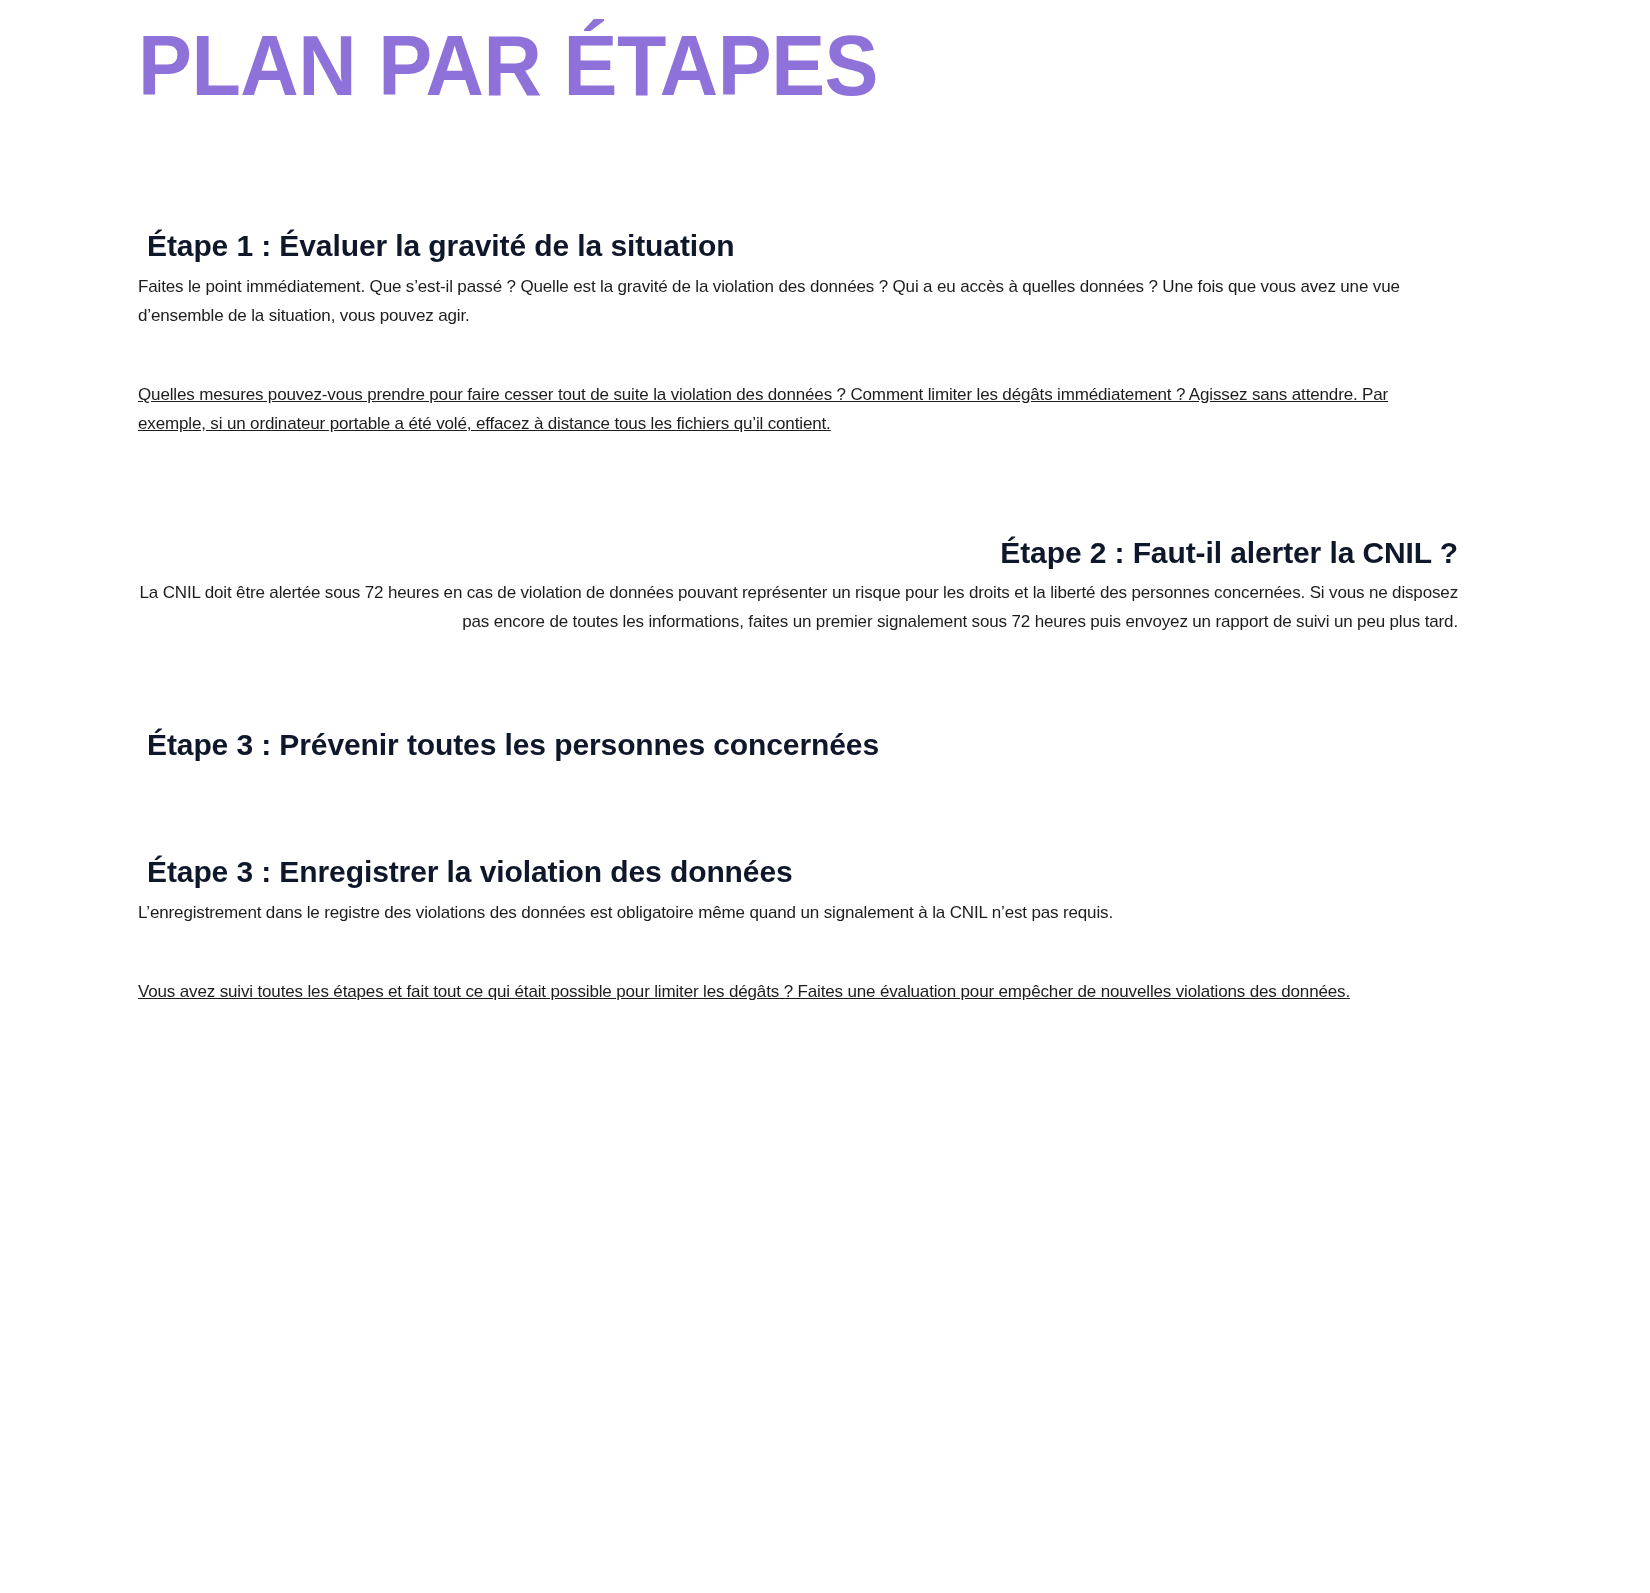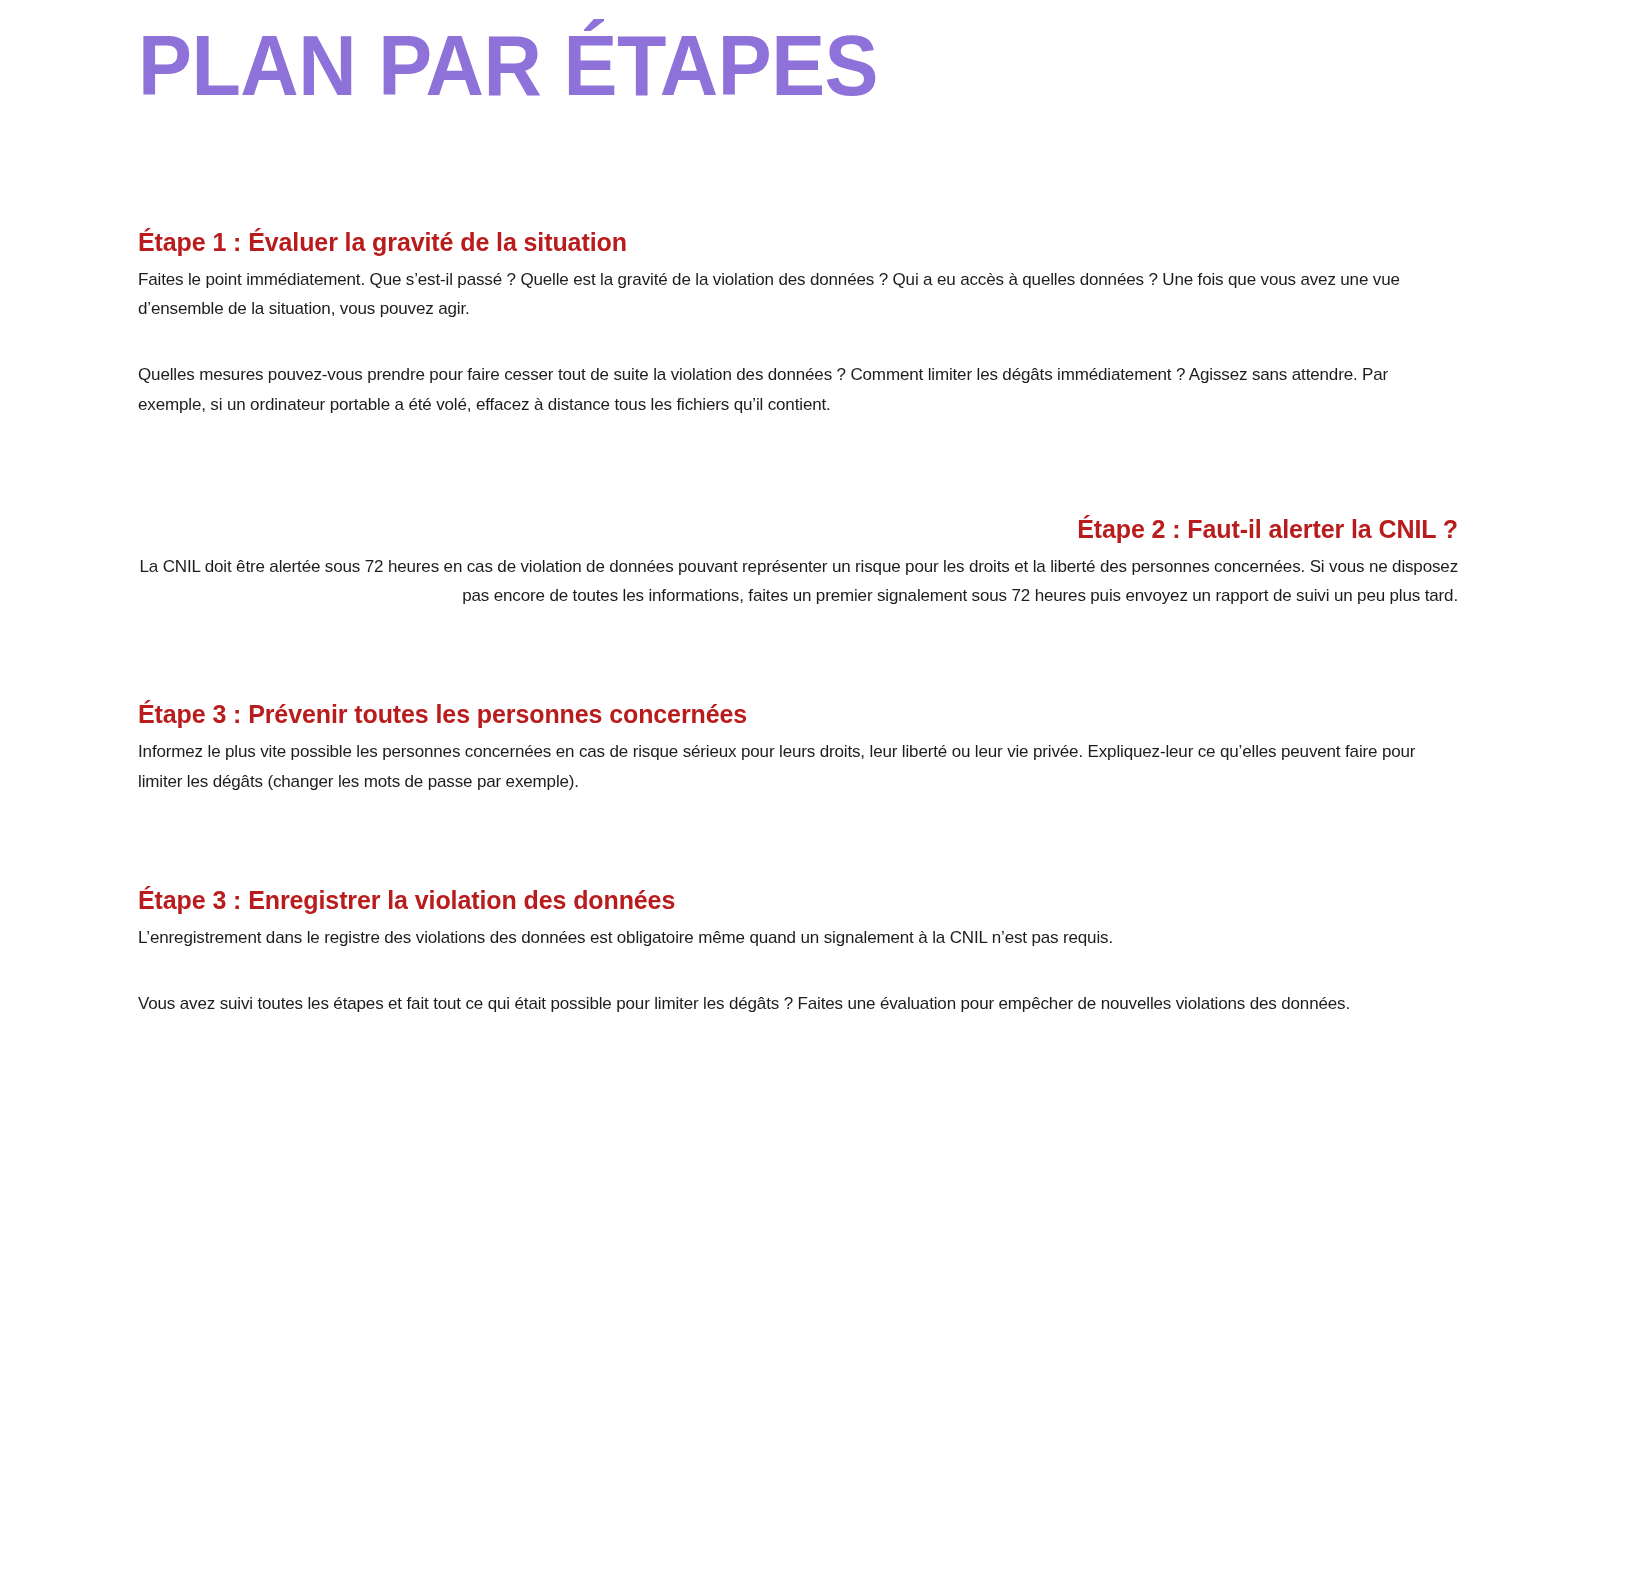--- a/index.html
+++ b/index.html
@@ -51,42 +51,43 @@
   
   .sections {
     margin-top: 118px;
   }
 
   .section {
     margin-bottom: 0;
   }
 
   .step-heading {
-    margin: 0 0 6px 0;
+    margin: 0 0 6px 9px;
     padding: 0;
-    font-size: 25px;
+    font-size: 30px;
     line-height: 1.32;
     font-weight: 700;
-    color: #b91c1c;
+    color: #0f172a;
     letter-spacing: -0.1px;
   }
 
   .para {
     margin: 0;
     padding: 0;
     font-size: 17px;
     line-height: 1.72;
     font-weight: 400;
     color: #1d1d1d;
     letter-spacing: -0.15px;
     max-width: 1320px;
   }
 
   .para + .para {
-    margin-top: 37px;
+    margin-top: 50px;
+    text-decoration: underline;
   }
 
   .section + .section {
     margin-top: 84px;
   }
 
   
   .section[data-step="2"] { margin-top: 94px; text-align: right; }
   .section[data-step="3"] { margin-top: 88px; }
   .section[data-step="4"] { margin-top: 88px; }
@@ -107,21 +108,20 @@
         <p class="para">Quelles mesures pouvez-vous prendre pour faire cesser tout de suite la violation des données ? Comment limiter les dégâts immédiatement ? Agissez sans attendre. Par exemple, si un ordinateur portable a été volé, effacez à distance tous les fichiers qu’il contient.</p>
       </section>
 
       <section class="section" data-step="2">
         <h2 class="step-heading">Étape 2 : Faut-il alerter la CNIL ?</h2>
         <p class="para">La CNIL doit être alertée sous 72 heures en cas de violation de données pouvant représenter un risque pour les droits et la liberté des personnes concernées. Si vous ne disposez pas encore de toutes les informations, faites un premier signalement sous 72 heures puis envoyez un rapport de suivi un peu plus tard.</p>
       </section>
 
       <section class="section" data-step="3">
         <h2 class="step-heading">Étape 3 : Prévenir toutes les personnes concernées</h2>
-        <p class="para">Informez le plus vite possible les personnes concernées en cas de risque sérieux pour leurs droits, leur liberté ou leur vie privée. Expliquez-leur ce qu’elles peuvent faire pour limiter les dégâts (changer les mots de passe par exemple).</p>
       </section>
 
       <section class="section" data-step="4">
         <h2 class="step-heading">Étape 3 : Enregistrer la violation des données</h2>
         <p class="para">L’enregistrement dans le registre des violations des données est obligatoire même quand un signalement à la CNIL n’est pas requis.</p>
         <p class="para">Vous avez suivi toutes les étapes et fait tout ce qui était possible pour limiter les dégâts ? Faites une évaluation pour empêcher de nouvelles violations des données.</p>
       </section>
 
     </div>
   </div>

